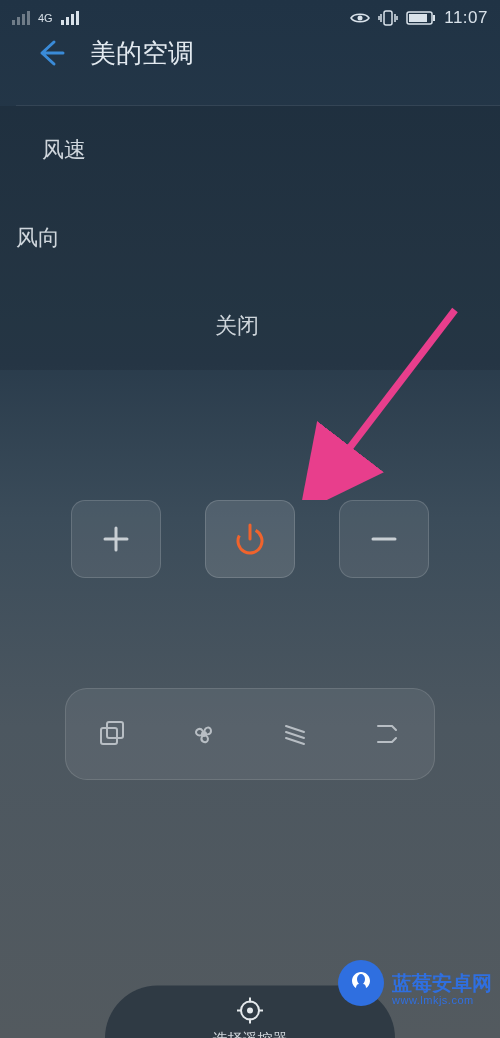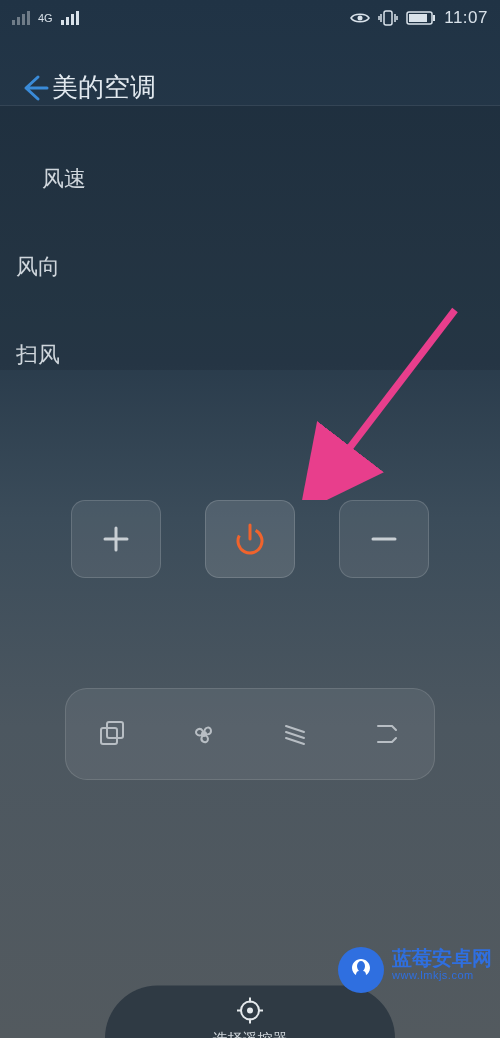--- a/index.html
+++ b/index.html
@@ -31,36 +31,38 @@
   .sig-bars span:nth-child(4){height:14px}
   .sig-bars.dim span { background: #6f7c88; }
   .sig-4g { font-size: 11px; margin: 0 2px; }
   .eye-icon svg, .vibrate-icon svg, .battery-icon svg { display:block; }
   .time { font-size: 17px; letter-spacing: 0.5px; }
 
   
   .header {
     height: 70px;
     display: flex;
-    align-items: flex-end;
+    align-items: flex-start;
     padding: 0 18px;
+    gap: 22px;
     border-bottom: 1px solid rgba(255,255,255,0.08);
+    margin-left: 16px;
   }
   .back-btn { display:flex; align-items:center; justify-content:center; width:34px; height:34px; }
   .back-btn svg { stroke: #3a8bd8; }
   .header-title { font-size: 26px; color: #e2e9ef; font-weight: 400; }
 
   
   .settings {
     background: rgba(0,0,0,0.10);
   }
   .row {
     height: 88px;
     display: flex;
-    align-items: flex-end;
+    align-items: center;
     padding: 0 42px 0 42px;
   }
   .row-label { width: 120px; font-size: 22px; color: #cfd6dc; }
   .row-value { flex:1; text-align:center; font-size: 22px; color: #cfd6dc; }
   .settings .row + .row { border-top: 0 solid transparent; padding-left: 16px; }
   .settings { position:relative; }
 
   
   .main-controls {
     margin-top: 130px;
@@ -116,23 +118,23 @@
     position:absolute;
     left: 295px;
     top: 300px;
     pointer-events:none;
   }
 
   
   .watermark {
     position:absolute;
     right: 8px;
-    bottom: 45px;
+    bottom: 32px;
     display:flex;
-    align-items:flex-start;
+    align-items:flex-end;
     gap:8px;
   }
   .wm-circle {
     width:46px; height:46px; border-radius:50%;
     background:#2f6fe0;
     display:flex; align-items:center; justify-content:center;
   }
   .wm-text { display:flex; flex-direction:column; line-height:1.1; }
   .wm-text .t1 { font-size:20px; font-weight:700; color:#2f6fe0; }
   .wm-text .t2 { font-size:11px; color:#2f6fe0; letter-spacing:0.5px;}
@@ -192,21 +194,21 @@
 <div class="settings">
   <div class="row">
     <div class="row-label">风速</div>
     <div class="row-value"></div>
   </div>
   <div class="row">
     <div class="row-label">风向</div>
     <div class="row-value"></div>
   </div>
   <div class="row">
-    <div class="row-label">扫风</div>
+    <div class="row-value">关闭</div>
   </div>
 </div>
 
 <div class="main-controls">
   <div class="ctrl-btn">
     <svg width="36" height="36" viewBox="0 0 36 36">
       <path d="M18 7v22M7 18h22" stroke="#c9cfd4" stroke-width="3" stroke-linecap="round"></path>
     </svg>
   </div>
   <div class="ctrl-btn power">

